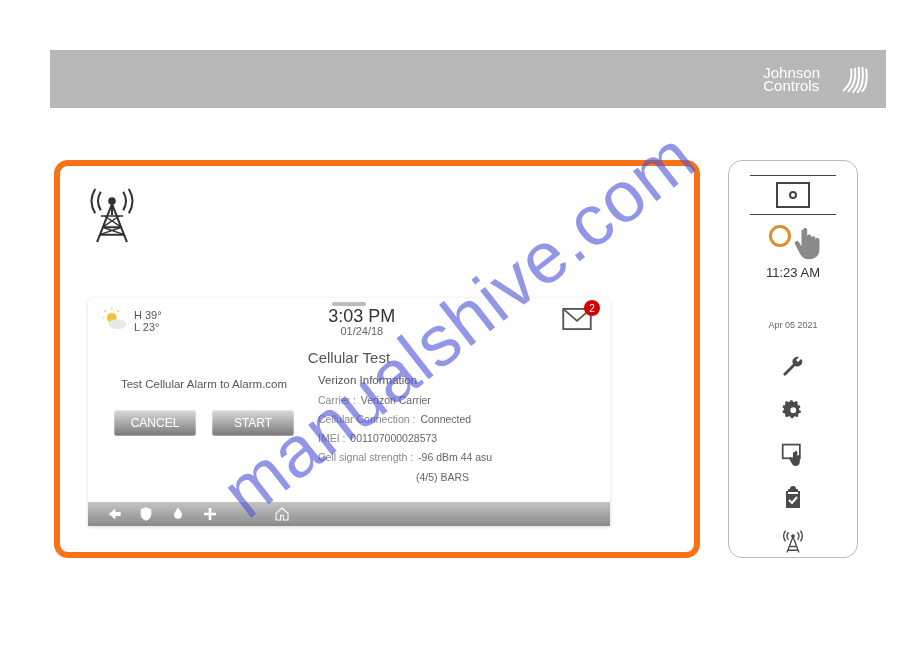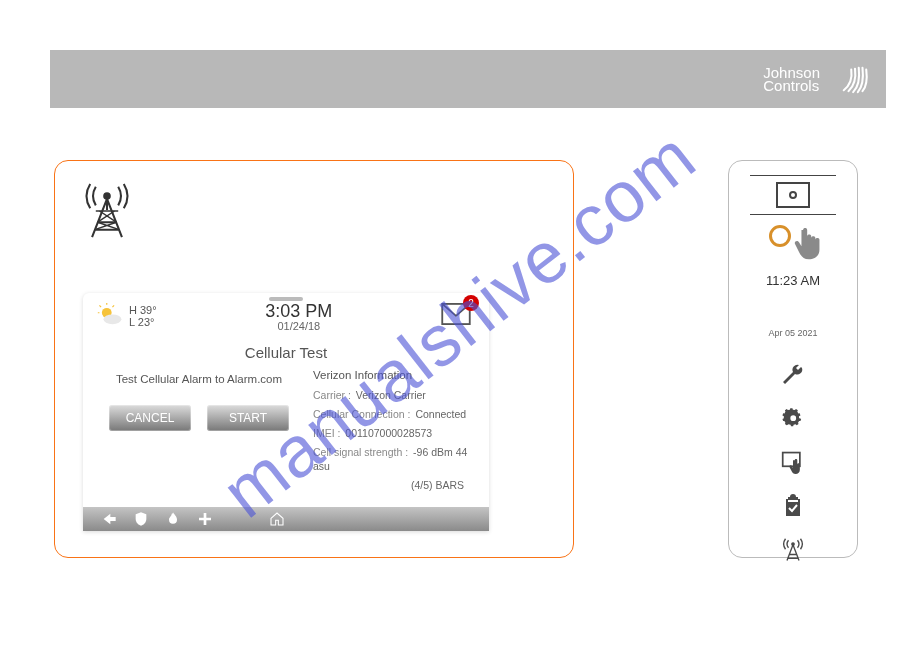--- a/index.html
+++ b/index.html
@@ -25,22 +25,22 @@
   }
   .brand { display: flex; align-items: center; gap: 20px; }
   .brand-text { font-size: 15px; line-height: 1.05; font-weight: 500; }
   .brand-swirl {
     width: 30px; height: 30px;
   }
   
   .main-card {
     position: absolute;
     top: 160px; left: 54px;
-    width: 520px; height: 398px;
-    border: 1px solid #f97316;
+    width: 646px; height: 398px;
+    border: 6px solid #f97316;
     border-radius: 14px;
     background: #fff;
     padding-top: 18px;
   }
   .antenna-hdr {
     position: absolute; left: 22px; top: 22px;
     width: 60px; height: 56px;
   }
   
   .phone {
@@ -112,21 +112,21 @@
   .hr{ width:86px; height:1px; background:#444;}
   .dot-box{
     width:34px;height:26px;border:2px solid #444;
     display:flex;align-items:center;justify-content:center;
   }
   .dot-box .dot{ width:8px;height:8px;border:2px solid #444;border-radius:50%; }
   .ring-hand{ position:relative; width:60px;height:44px; margin-top:-2px;}
   .ring{ position:absolute; left:6px; top:6px; width:22px;height:22px;border:3px solid #d8902a;border-radius:50%;background:#fff;}
   .hand{ position:absolute; right:-2px; top:6px; width:34px;height:36px;}
   .side-time{ text-align:center; margin-top:-4px;}
-  .side-time .t{ font-size:13px; color:#333;margin-top:8px;}
+  .side-time .t{ font-size:13px; color:#333;}
   .side-time .d{ font-size:9px; color:#666;margin-top:40px;}
   .side-icons{ margin-top:24px; display:flex; flex-direction:column; gap:20px; align-items:center; }
   .side-icons svg{ width:24px;height:24px; }
   
   .watermark{
     position:absolute; top:0;left:0;right:0;bottom:0;
     pointer-events:none;
     display:flex;align-items:center;justify-content:center;
     z-index:50;
   }

